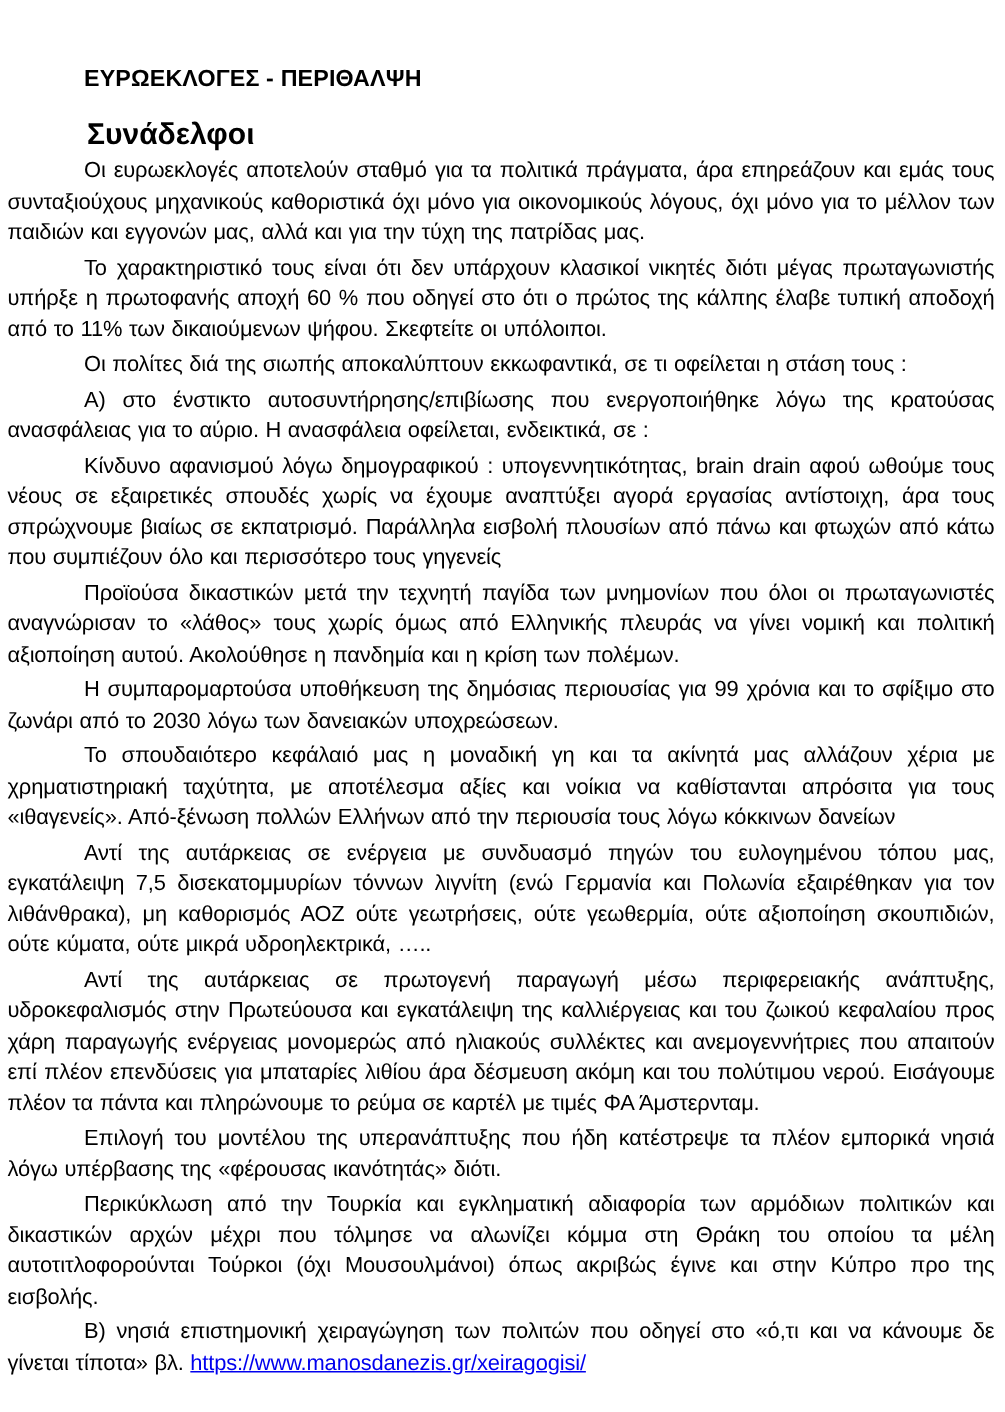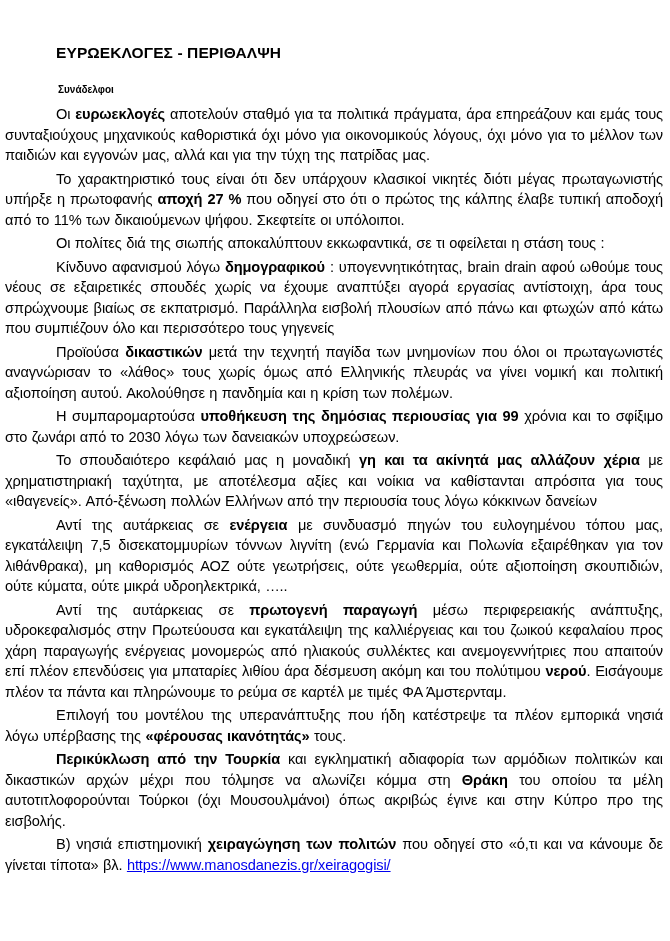--- a/index.html
+++ b/index.html
@@ -20,55 +20,56 @@
   }
   .title {
     font-size: 15.5px;
     font-weight: bold;
     line-height: 20px;
     text-indent: 51px;
     margin: 0 0 17px 0;
     letter-spacing: 0.1px;
   }
   .salutation {
-    font-size: 10px;
+    font-size: 20px;
     font-weight: bold;
     line-height: 20px;
     text-indent: 53px;
     margin: 0 0 4px 0;
   }
   p.body {
     font-size: 14.6px;
     line-height: 20.5px;
     text-align: justify;
     text-indent: 51px;
     margin: 0 0 3px 0;
     letter-spacing: -0.1px;
     word-spacing: 0.5px;
   }
-  p.body b { font-weight: bold; }
+  p.body b { font-weight: normal; }
   a.link {
     color: #0000EE;
     text-decoration: underline;
     cursor: pointer;
   }
 </style>
 </head>
 <body>
 
 <div class="page">
   <div class="title">ΕΥΡΩΕΚΛΟΓΕΣ - ΠΕΡΙΘΑΛΨΗ</div>
   <div class="salutation">Συνάδελφοι</div>
   <div id="paragraph-list">
       <p class="body"><span>Οι </span><b>ευρωεκλογές</b><span> αποτελούν σταθμό για τα πολιτικά πράγματα, άρα επηρεάζουν και εμάς τους συνταξιούχους μηχανικούς καθοριστικά όχι μόνο για οικονομικούς λόγους, όχι μόνο  για το μέλλον των παιδιών και εγγονών μας, αλλά και για την τύχη της πατρίδας μας.</span></p>
-      <p class="body"><span>Το χαρακτηριστικό τους είναι ότι δεν υπάρχουν κλασικοί νικητές διότι μέγας πρωταγωνιστής υπήρξε η πρωτοφανής </span><b>αποχή 27 %</b><span> που οδηγεί στο ότι ο πρώτος της κάλπης έλαβε τυπική αποδοχή από το 11% των δικαιούμενων ψήφου. Σκεφτείτε οι υπόλοιποι.</span></p>
+      <p class="body"><span>Το χαρακτηριστικό τους είναι ότι δεν υπάρχουν κλασικοί νικητές διότι μέγας πρωταγωνιστής υπήρξε η πρωτοφανής </span><b>αποχή 60 %</b><span> που οδηγεί στο ότι ο πρώτος της κάλπης έλαβε τυπική αποδοχή από το 11% των δικαιούμενων ψήφου. Σκεφτείτε οι υπόλοιποι.</span></p>
       <p class="body"><span>Οι πολίτες διά της σιωπής αποκαλύπτουν εκκωφαντικά, σε τι οφείλεται η στάση τους :</span></p>
+      <p class="body"><span>Α) στο </span><b>ένστικτο αυτοσυντήρησης/επιβίωσης</b><span> που ενεργοποιήθηκε λόγω της κρατούσας ανασφάλειας για το αύριο. Η ανασφάλεια οφείλεται, ενδεικτικά, σε :</span></p>
       <p class="body"><span>Κίνδυνο αφανισμού λόγω </span><b>δημογραφικού</b><span> : υπογεννητικότητας, brain drain αφού ωθούμε τους νέους σε εξαιρετικές σπουδές χωρίς να έχουμε αναπτύξει αγορά εργασίας αντίστοιχη, άρα τους σπρώχνουμε βιαίως σε εκπατρισμό. Παράλληλα εισβολή πλουσίων από πάνω και φτωχών από κάτω που συμπιέζουν όλο και περισσότερο τους γηγενείς</span></p>
       <p class="body"><span>Προϊούσα </span><b>δικαστικών</b><span> μετά την τεχνητή παγίδα των μνημονίων που όλοι οι πρωταγωνιστές αναγνώρισαν το «λάθος» τους χωρίς όμως από Ελληνικής πλευράς να γίνει νομική και πολιτική αξιοποίηση αυτού. Ακολούθησε η πανδημία και η κρίση των πολέμων.</span></p>
       <p class="body"><span>Η συμπαρομαρτούσα </span><b>υποθήκευση της δημόσιας περιουσίας για 99</b><span> χρόνια και το σφίξιμο στο ζωνάρι από το 2030 λόγω των δανειακών υποχρεώσεων.</span></p>
       <p class="body"><span>Το σπουδαιότερο κεφάλαιό μας η μοναδική </span><b>γη και τα ακίνητά μας αλλάζουν χέρια</b><span> με χρηματιστηριακή ταχύτητα, με αποτέλεσμα αξίες και νοίκια να καθίστανται απρόσιτα για τους «ιθαγενείς». Από-ξένωση πολλών Ελλήνων από την περιουσία τους λόγω κόκκινων δανείων</span></p>
       <p class="body"><span>Αντί της αυτάρκειας σε </span><b>ενέργεια</b><span> με συνδυασμό πηγών του ευλογημένου τόπου μας, εγκατάλειψη 7,5 δισεκατομμυρίων τόννων  λιγνίτη (ενώ Γερμανία και Πολωνία εξαιρέθηκαν για τον λιθάνθρακα), μη καθορισμός ΑΟΖ ούτε γεωτρήσεις, ούτε γεωθερμία, ούτε αξιοποίηση σκουπιδιών, ούτε κύματα, ούτε μικρά υδροηλεκτρικά, …..</span></p>
       <p class="body"><span>Αντί της αυτάρκειας σε </span><b>πρωτογενή παραγωγή</b><span> μέσω περιφερειακής ανάπτυξης, υδροκεφαλισμός στην Πρωτεύουσα και εγκατάλειψη της καλλιέργειας και του ζωικού κεφαλαίου προς χάρη παραγωγής ενέργειας μονομερώς από ηλιακούς συλλέκτες και ανεμογεννήτριες που απαιτούν επί πλέον επενδύσεις για μπαταρίες λιθίου άρα δέσμευση ακόμη και του πολύτιμου </span><b>νερού</b><span>. Εισάγουμε πλέον τα πάντα και πληρώνουμε το ρεύμα σε καρτέλ με τιμές ΦΑ  Άμστερνταμ.</span></p>
-      <p class="body"><span>Επιλογή του μοντέλου της υπερανάπτυξης που ήδη κατέστρεψε τα πλέον εμπορικά νησιά λόγω υπέρβασης της </span><b>«φέρουσας ικανότητάς»</b><span> τους.</span></p>
+      <p class="body"><span>Επιλογή του μοντέλου της υπερανάπτυξης που ήδη κατέστρεψε τα πλέον εμπορικά νησιά λόγω υπέρβασης της </span><b>«φέρουσας ικανότητάς»</b><span> διότι.</span></p>
       <p class="body"><b>Περικύκλωση από την Τουρκία</b><span> και εγκληματική αδιαφορία των αρμόδιων πολιτικών και δικαστικών αρχών μέχρι που τόλμησε να αλωνίζει κόμμα στη </span><b>Θράκη</b><span> του οποίου τα μέλη αυτοτιτλοφορούνται Τούρκοι (όχι Μουσουλμάνοι)  όπως ακριβώς έγινε και στην Κύπρο προ της εισβολής.</span></p>
       <p class="body"><span>Β) νησιά επιστημονική </span><b>χειραγώγηση των πολιτών</b><span> που οδηγεί στο «ό,τι και να κάνουμε δε γίνεται τίποτα» βλ. </span><a class="link" href="#">https://www.manosdanezis.gr/xeiragogisi/</a></p>
     </div>
 </div>
 
 </body></html>

